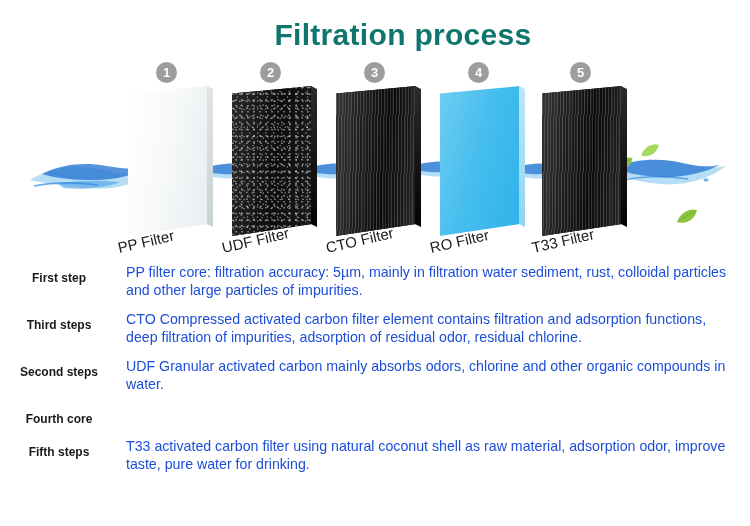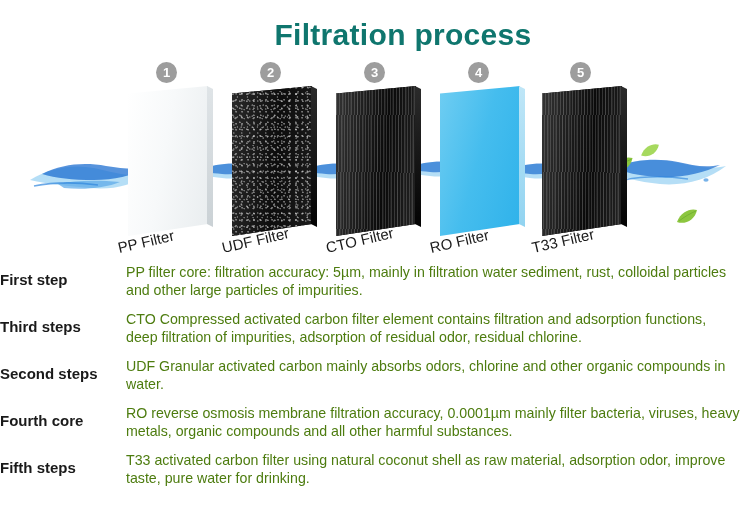--- a/index.html
+++ b/index.html
@@ -150,34 +150,34 @@
     width: 750px;
   }
   .step-row {
     display: flex;
     align-items: flex-start;
     margin-bottom: 12px;
   }
   .step-label {
     width: 118px;
     flex: 0 0 118px;
-    text-align: left;
-    font-size: 15px;
+    text-align: center;
+    font-size: 12px;
     font-weight: bold;
     color: #1a1a1a;
     padding-top: 7px;
     white-space: nowrap;
   }
   .step-desc {
     flex: 1;
     padding-left: 8px;
     padding-right: 10px;
     font-size: 14.2px;
     line-height: 17.5px;
-    color: #4d7c0f;
+    color: #1d4ed8;
   }
 </style>
 </head>
 <body>
 
 <div id="page-title">Filtration process</div>
 
 <div id="diagram">
 
   <svg class="splash" style="left:28px; top:80px;" width="130" height="70" viewBox="0 0 130 70">
@@ -303,21 +303,20 @@
     <div class="step-desc">CTO Compressed activated carbon filter element contains filtration and adsorption functions, deep filtration of impurities, adsorption of residual odor, residual chlorine.</div>
   </div>
 
   <div class="step-row">
     <div class="step-label">Second steps</div>
     <div class="step-desc">UDF Granular activated carbon mainly absorbs odors, chlorine and other organic compounds in water.</div>
   </div>
 
   <div class="step-row">
     <div class="step-label">Fourth core</div>
-    <div class="step-desc">RO reverse osmosis membrane filtration accuracy, 0.0001µm mainly filter bacteria, viruses, heavy metals, organic compounds and all other harmful substances.</div>
   </div>
 
   <div class="step-row">
     <div class="step-label">Fifth steps</div>
     <div class="step-desc">T33 activated carbon filter using natural coconut shell as raw material, adsorption odor, improve taste, pure water for drinking.</div>
   </div>
 
 </div>
 
 </body></html>

